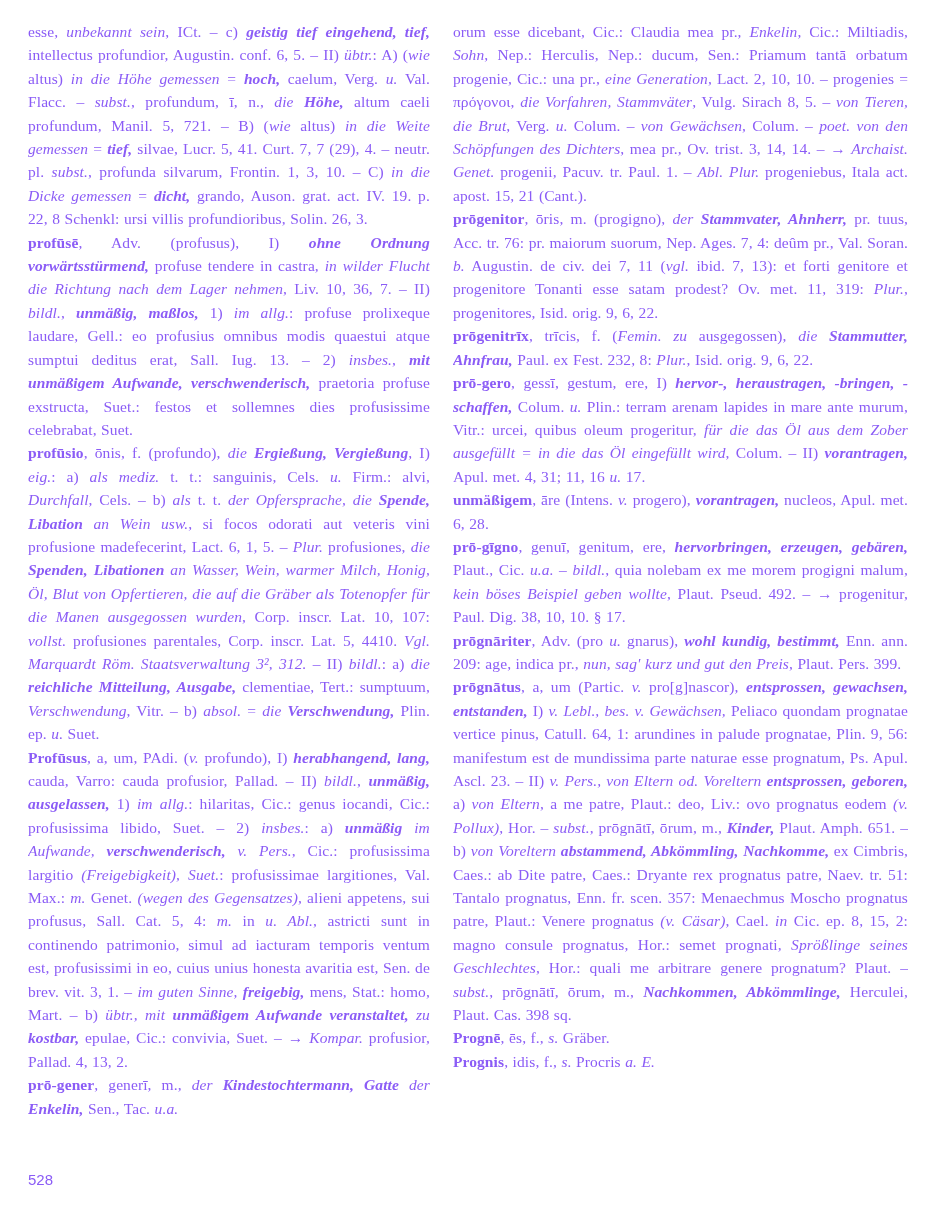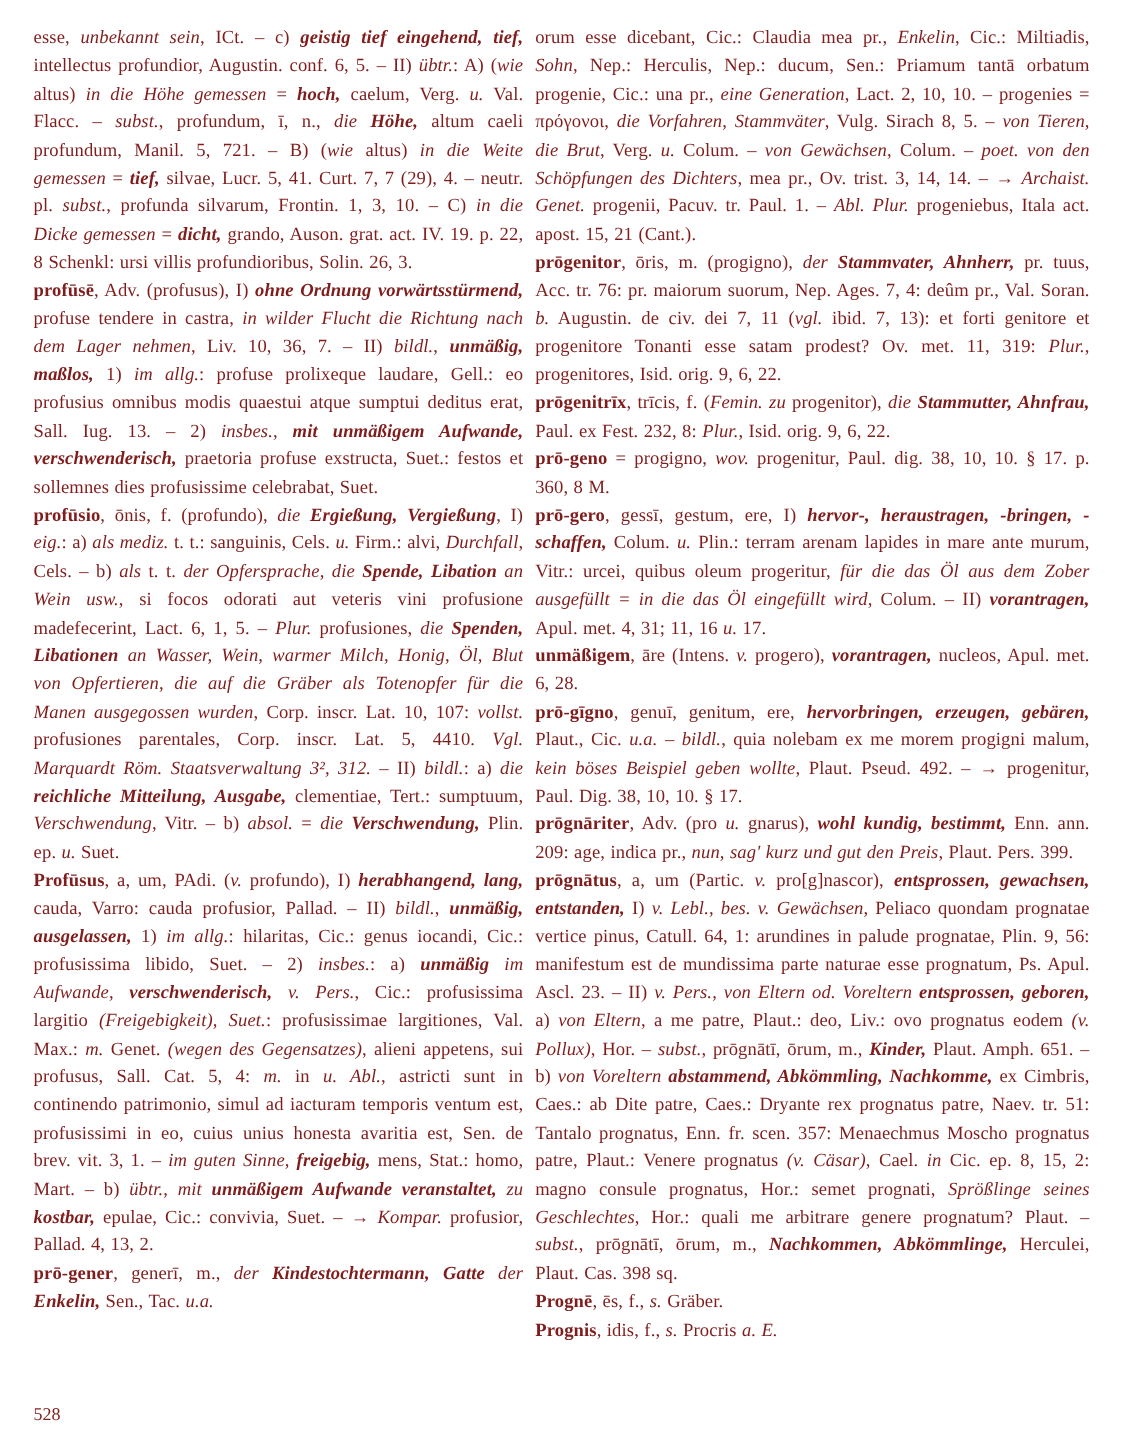--- a/index.html
+++ b/index.html
@@ -7,73 +7,72 @@
     padding: 0;
     background: #ffffff;
   }
   .page {
     position: relative;
     width: 935px;
     height: 1210px;
     box-sizing: border-box;
     padding: 20px 27px 0 28px;
     background: #ffffff;
-    color: #7f1d1d;
+    color: #8b5cf6;
     font-family: "Liberation Serif", serif;
     overflow: hidden;
   }
   .columns {
     display: flex;
     gap: 10px;
   }
   .col {
     height: 1150px;
     overflow: hidden;
   }
   .col-left  { width: 408px; }
-  .col-right { width: 462px; }
+  .col-right { width: 462px; margin-left: 13px; }
   p.entry {
     margin: 0;
     padding: 0;
     font-size: 15.5px;
     line-height: 23.4px;
     text-align: justify;
     text-justify: inter-word;
     letter-spacing: 0.1px;
     word-spacing: 0.5px;
   }
   .s-r  { font-style: normal; font-weight: normal; }
   .s-i  { font-style: italic; font-weight: normal; }
   .s-b  { font-style: normal; font-weight: bold; }
   .s-bi { font-style: italic; font-weight: bold; }
   .page-number {
     position: absolute;
     left: 28px;
     bottom: 22px;
     font-size: 15px;
-    font-family: Liberation Serif, serif;
+    font-family: Liberation Sans, sans-serif;
   }
 </style>
 </head>
 <body>
 
 <div class="page">
   <div class="columns">
     <div class="col col-left">
         <p class="entry"><span class="s-r">esse, </span><span class="s-i">unbekannt sein</span><span class="s-r">, ICt. – c) </span><span class="s-bi">geistig tief eingehend, tief,</span><span class="s-r"> intellectus profundior, Augustin. conf. 6, 5. – II) </span><span class="s-i">übtr.</span><span class="s-r">: A) (</span><span class="s-i">wie</span><span class="s-r"> altus) </span><span class="s-i">in die Höhe gemessen</span><span class="s-r"> = </span><span class="s-bi">hoch,</span><span class="s-r"> caelum, Verg. </span><span class="s-i">u.</span><span class="s-r"> Val. Flacc. – </span><span class="s-i">subst.</span><span class="s-r">, profundum, ī, n., </span><span class="s-i">die </span><span class="s-bi">Höhe,</span><span class="s-r"> altum caeli profundum, Manil. 5, 721. – B) (</span><span class="s-i">wie</span><span class="s-r"> altus) </span><span class="s-i">in die Weite gemessen</span><span class="s-r"> = </span><span class="s-bi">tief,</span><span class="s-r"> silvae, Lucr. 5, 41. Curt. 7, 7 (29), 4. – neutr. pl. </span><span class="s-i">subst.</span><span class="s-r">, profunda silvarum, Frontin. 1, 3, 10. – C) </span><span class="s-i">in die Dicke gemessen</span><span class="s-r"> = </span><span class="s-bi">dicht,</span><span class="s-r"> grando, Auson. grat. act. IV. 19. p. 22, 8 Schenkl: ursi villis profundioribus, Solin. 26, 3.</span></p>
         <p class="entry"><span class="s-b">profūsē</span><span class="s-r">, Adv. (profusus), I) </span><span class="s-bi">ohne Ordnung vorwärtsstürmend,</span><span class="s-r"> profuse tendere in castra, </span><span class="s-i">in wilder Flucht die Richtung nach dem Lager nehmen</span><span class="s-r">, Liv. 10, 36, 7. – II) </span><span class="s-i">bildl.</span><span class="s-r">, </span><span class="s-bi">unmäßig, maßlos,</span><span class="s-r"> 1) </span><span class="s-i">im allg.</span><span class="s-r">: profuse prolixeque laudare, Gell.: eo profusius omnibus modis quaestui atque sumptui deditus erat, Sall. Iug. 13. – 2) </span><span class="s-i">insbes.</span><span class="s-r">, </span><span class="s-bi">mit unmäßigem Aufwande, verschwenderisch,</span><span class="s-r"> praetoria profuse exstructa, Suet.: festos et sollemnes dies profusissime celebrabat, Suet.</span></p>
         <p class="entry"><span class="s-b">profūsio</span><span class="s-r">, ōnis, f. (profundo), </span><span class="s-i">die </span><span class="s-bi">Ergießung, Vergießung</span><span class="s-r">, I) </span><span class="s-i">eig.</span><span class="s-r">: a) </span><span class="s-i">als mediz.</span><span class="s-r"> t. t.: sanguinis, Cels. </span><span class="s-i">u.</span><span class="s-r"> Firm.: alvi, </span><span class="s-i">Durchfall</span><span class="s-r">, Cels. – b) </span><span class="s-i">als</span><span class="s-r"> t. t. </span><span class="s-i">der Opfersprache, die </span><span class="s-bi">Spende, Libation</span><span class="s-i"> an Wein usw.</span><span class="s-r">, si focos odorati aut veteris vini profusione madefecerint, Lact. 6, 1, 5. – </span><span class="s-i">Plur.</span><span class="s-r"> profusiones, </span><span class="s-i">die </span><span class="s-bi">Spenden, Libationen</span><span class="s-i"> an Wasser, Wein, warmer Milch, Honig, Öl, Blut von Opfertieren, die auf die Gräber als Totenopfer für die Manen ausgegossen wurden</span><span class="s-r">, Corp. inscr. Lat. 10, 107: </span><span class="s-i">vollst.</span><span class="s-r"> profusiones parentales, Corp. inscr. Lat. 5, 4410. </span><span class="s-i">Vgl. Marquardt Röm. Staatsverwaltung 3², 312.</span><span class="s-r"> – II) </span><span class="s-i">bildl.</span><span class="s-r">: a) </span><span class="s-i">die </span><span class="s-bi">reichliche Mitteilung, Ausgabe,</span><span class="s-r"> clementiae, Tert.: sumptuum, </span><span class="s-i">Verschwendung</span><span class="s-r">, Vitr. – b) </span><span class="s-i">absol.</span><span class="s-r"> = </span><span class="s-i">die </span><span class="s-bi">Verschwendung,</span><span class="s-r"> Plin. ep. </span><span class="s-i">u.</span><span class="s-r"> Suet.</span></p>
         <p class="entry"><span class="s-b">Profūsus</span><span class="s-r">, a, um, PAdi. (</span><span class="s-i">v.</span><span class="s-r"> profundo), I) </span><span class="s-bi">herabhangend, lang,</span><span class="s-r"> cauda, Varro: cauda profusior, Pallad. – II) </span><span class="s-i">bildl.</span><span class="s-r">, </span><span class="s-bi">unmäßig, ausgelassen,</span><span class="s-r"> 1) </span><span class="s-i">im allg.</span><span class="s-r">: hilaritas, Cic.: genus iocandi, Cic.: profusissima libido, Suet. – 2) </span><span class="s-i">insbes.</span><span class="s-r">: a) </span><span class="s-bi">unmäßig</span><span class="s-i"> im Aufwande, </span><span class="s-bi">verschwenderisch,</span><span class="s-r"> </span><span class="s-i">v. Pers.</span><span class="s-r">, Cic.: profusissima largitio </span><span class="s-i">(Freigebigkeit), Suet.</span><span class="s-r">: profusissimae largitiones, Val. Max.: </span><span class="s-i">m.</span><span class="s-r"> Genet. </span><span class="s-i">(wegen des Gegensatzes)</span><span class="s-r">, alieni appetens, sui profusus, Sall. Cat. 5, 4: </span><span class="s-i">m.</span><span class="s-r"> in </span><span class="s-i">u. Abl.</span><span class="s-r">, astricti sunt in continendo patrimonio, simul ad iacturam temporis ventum est, profusissimi in eo, cuius unius honesta avaritia est, Sen. de brev. vit. 3, 1. – </span><span class="s-i">im guten Sinne, </span><span class="s-bi">freigebig,</span><span class="s-r"> mens, Stat.: homo, Mart. – b) </span><span class="s-i">übtr., mit </span><span class="s-bi">unmäßigem Aufwande veranstaltet,</span><span class="s-i"> zu </span><span class="s-bi">kostbar,</span><span class="s-r"> epulae, Cic.: convivia, Suet. – → </span><span class="s-i">Kompar.</span><span class="s-r"> profusior, Pallad. 4, 13, 2.</span></p>
         <p class="entry"><span class="s-b">prō-gener</span><span class="s-r">, generī, m., </span><span class="s-i">der </span><span class="s-bi">Kindestochtermann, Gatte</span><span class="s-i"> der </span><span class="s-bi">Enkelin,</span><span class="s-r"> Sen., Tac. </span><span class="s-i">u.a.</span></p>
       </div>
     <div class="col col-right">
         <p class="entry"><span class="s-r">orum esse dicebant, Cic.: Claudia mea pr., </span><span class="s-i">Enkelin</span><span class="s-r">, Cic.: Miltiadis, </span><span class="s-i">Sohn</span><span class="s-r">, Nep.: Herculis, Nep.: ducum, Sen.: Priamum tantā orbatum progenie, Cic.: una pr., </span><span class="s-i">eine Generation</span><span class="s-r">, Lact. 2, 10, 10. – progenies = πρόγονοι, </span><span class="s-i">die Vorfahren, Stammväter</span><span class="s-r">, Vulg. Sirach 8, 5. – </span><span class="s-i">von Tieren, die Brut</span><span class="s-r">, Verg. </span><span class="s-i">u.</span><span class="s-r"> Colum. – </span><span class="s-i">von Gewächsen</span><span class="s-r">, Colum. – </span><span class="s-i">poet. von den Schöpfungen des Dichters</span><span class="s-r">, mea pr., Ov. trist. 3, 14, 14. – → </span><span class="s-i">Archaist. Genet.</span><span class="s-r"> progenii, Pacuv. tr. Paul. 1. – </span><span class="s-i">Abl. Plur.</span><span class="s-r"> progeniebus, Itala act. apost. 15, 21 (Cant.).</span></p>
         <p class="entry"><span class="s-b">prōgenitor</span><span class="s-r">, ōris, m. (progigno), </span><span class="s-i">der </span><span class="s-bi">Stammvater, Ahnherr,</span><span class="s-r"> pr. tuus, Acc. tr. 76: pr. maiorum suorum, Nep. Ages. 7, 4: deûm pr., Val. Soran. </span><span class="s-i">b.</span><span class="s-r"> Augustin. de civ. dei 7, 11 (</span><span class="s-i">vgl.</span><span class="s-r"> ibid. 7, 13): et forti genitore et progenitore Tonanti esse satam prodest? Ov. met. 11, 319: </span><span class="s-i">Plur.</span><span class="s-r">, progenitores, Isid. orig. 9, 6, 22.</span></p>
-        <p class="entry"><span class="s-b">prōgenitrīx</span><span class="s-r">, trīcis, f. (</span><span class="s-i">Femin. zu</span><span class="s-r"> progenitor), </span><span class="s-i">die </span><span class="s-bi">Stammutter, Ahnfrau,</span><span class="s-r"> Paul. ex Fest. 232, 8: </span><span class="s-i">Plur.</span><span class="s-r">, Isid. orig. 9, 6, 22.</span></p>
-        <p class="entry"><span class="s-b">prō-geno</span><span class="s-r"> = progigno, </span><span class="s-i">wov.</span><span class="s-r"> progenitur, Paul. dig. 38, 10, 10. § 17. p. 360, 8 M.</span></p>
+        <p class="entry"><span class="s-b">prōgenitrīx</span><span class="s-r">, trīcis, f. (</span><span class="s-i">Femin. zu</span><span class="s-r"> ausgegossen), </span><span class="s-i">die </span><span class="s-bi">Stammutter, Ahnfrau,</span><span class="s-r"> Paul. ex Fest. 232, 8: </span><span class="s-i">Plur.</span><span class="s-r">, Isid. orig. 9, 6, 22.</span></p>
         <p class="entry"><span class="s-b">prō-gero</span><span class="s-r">, gessī, gestum, ere, I) </span><span class="s-bi">hervor-, heraustragen, -bringen, -schaffen,</span><span class="s-r"> Colum. </span><span class="s-i">u.</span><span class="s-r"> Plin.: terram arenam lapides in mare ante murum, Vitr.: urcei, quibus oleum progeritur, </span><span class="s-i">für die das Öl aus dem Zober ausgefüllt = in die das Öl eingefüllt wird</span><span class="s-r">, Colum. – II) </span><span class="s-bi">vorantragen,</span><span class="s-r"> Apul. met. 4, 31; 11, 16 </span><span class="s-i">u.</span><span class="s-r"> 17.</span></p>
         <p class="entry"><span class="s-b">unmäßigem</span><span class="s-r">, āre (Intens. </span><span class="s-i">v.</span><span class="s-r"> progero), </span><span class="s-bi">vorantragen,</span><span class="s-r"> nucleos, Apul. met. 6, 28.</span></p>
         <p class="entry"><span class="s-b">prō-gīgno</span><span class="s-r">, genuī, genitum, ere, </span><span class="s-bi">hervorbringen, erzeugen, gebären,</span><span class="s-r"> Plaut., Cic. </span><span class="s-i">u.a.</span><span class="s-r"> – </span><span class="s-i">bildl.</span><span class="s-r">, quia nolebam ex me morem progigni malum, </span><span class="s-i">kein böses Beispiel geben wollte</span><span class="s-r">, Plaut. Pseud. 492. – → progenitur, Paul. Dig. 38, 10, 10. § 17.</span></p>
         <p class="entry"><span class="s-b">prōgnāriter</span><span class="s-r">, Adv. (pro </span><span class="s-i">u.</span><span class="s-r"> gnarus), </span><span class="s-bi">wohl kundig, bestimmt,</span><span class="s-r"> Enn. ann. 209: age, indica pr., </span><span class="s-i">nun, sag' kurz und gut den Preis</span><span class="s-r">, Plaut. Pers. 399.</span></p>
         <p class="entry"><span class="s-b">prōgnātus</span><span class="s-r">, a, um (Partic. </span><span class="s-i">v.</span><span class="s-r"> pro[g]nascor), </span><span class="s-bi">entsprossen, gewachsen, entstanden,</span><span class="s-r"> I) </span><span class="s-i">v. Lebl., bes. v. Gewächsen,</span><span class="s-r"> Peliaco quondam prognatae vertice pinus, Catull. 64, 1: arundines in palude prognatae, Plin. 9, 56: manifestum est de mundissima parte naturae esse prognatum, Ps. Apul. Ascl. 23. – II) </span><span class="s-i">v. Pers., von Eltern od. Voreltern </span><span class="s-bi">entsprossen, geboren,</span><span class="s-r"> a) </span><span class="s-i">von Eltern</span><span class="s-r">, a me patre, Plaut.: deo, Liv.: ovo prognatus eodem </span><span class="s-i">(v. Pollux)</span><span class="s-r">, Hor. – </span><span class="s-i">subst.</span><span class="s-r">, prōgnātī, ōrum, m., </span><span class="s-bi">Kinder,</span><span class="s-r"> Plaut. Amph. 651. – b) </span><span class="s-i">von Voreltern </span><span class="s-bi">abstammend, Abkömmling, Nachkomme,</span><span class="s-r"> ex Cimbris, Caes.: ab Dite patre, Caes.: Dryante rex prognatus patre, Naev. tr. 51: Tantalo prognatus, Enn. fr. scen. 357: Menaechmus Moscho prognatus patre, Plaut.: Venere prognatus </span><span class="s-i">(v. Cäsar)</span><span class="s-r">, Cael. </span><span class="s-i">in</span><span class="s-r"> Cic. ep. 8, 15, 2: magno consule prognatus, Hor.: semet prognati, </span><span class="s-i">Sprößlinge seines Geschlechtes</span><span class="s-r">, Hor.: quali me arbitrare genere prognatum? Plaut. – </span><span class="s-i">subst.</span><span class="s-r">, prōgnātī, ōrum, m., </span><span class="s-bi">Nachkommen, Abkömmlinge,</span><span class="s-r"> Herculei, Plaut. Cas. 398 sq.</span></p>
         <p class="entry"><span class="s-b">Prognē</span><span class="s-r">, ēs, f., </span><span class="s-i">s.</span><span class="s-r"> Gräber.</span></p>
         <p class="entry"><span class="s-b">Prognis</span><span class="s-r">, idis, f., </span><span class="s-i">s.</span><span class="s-r"> Procris </span><span class="s-i">a. E.</span></p>
       </div>
   </div>
   <div class="page-number">528</div>

